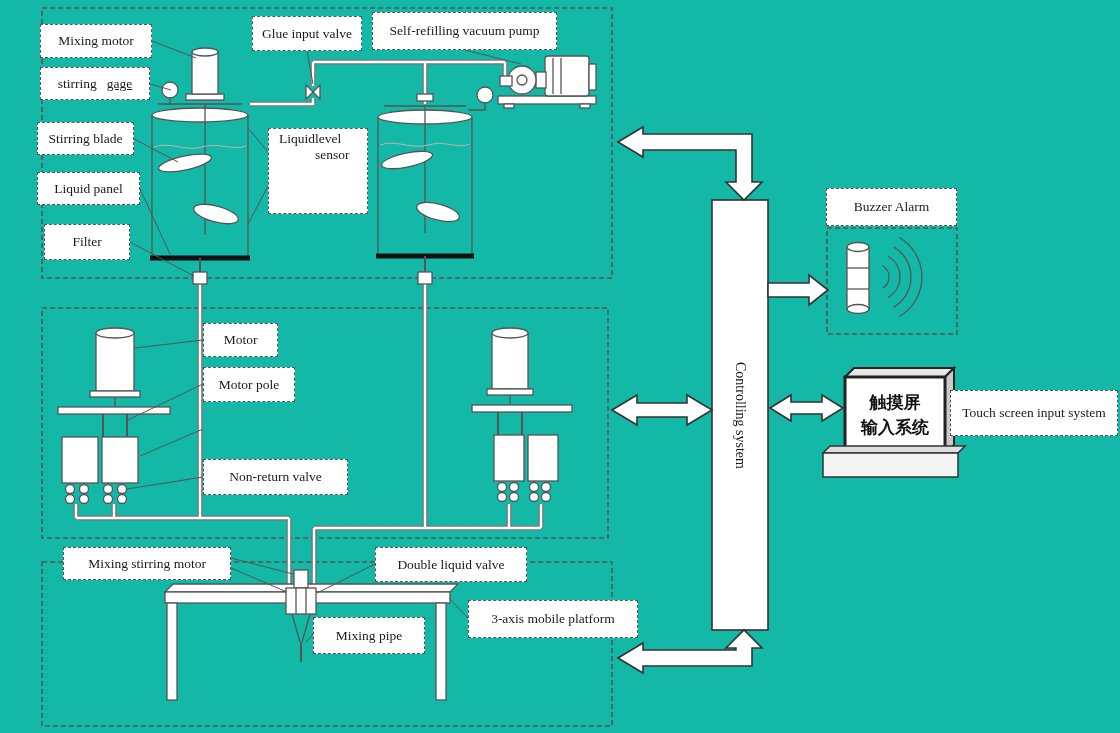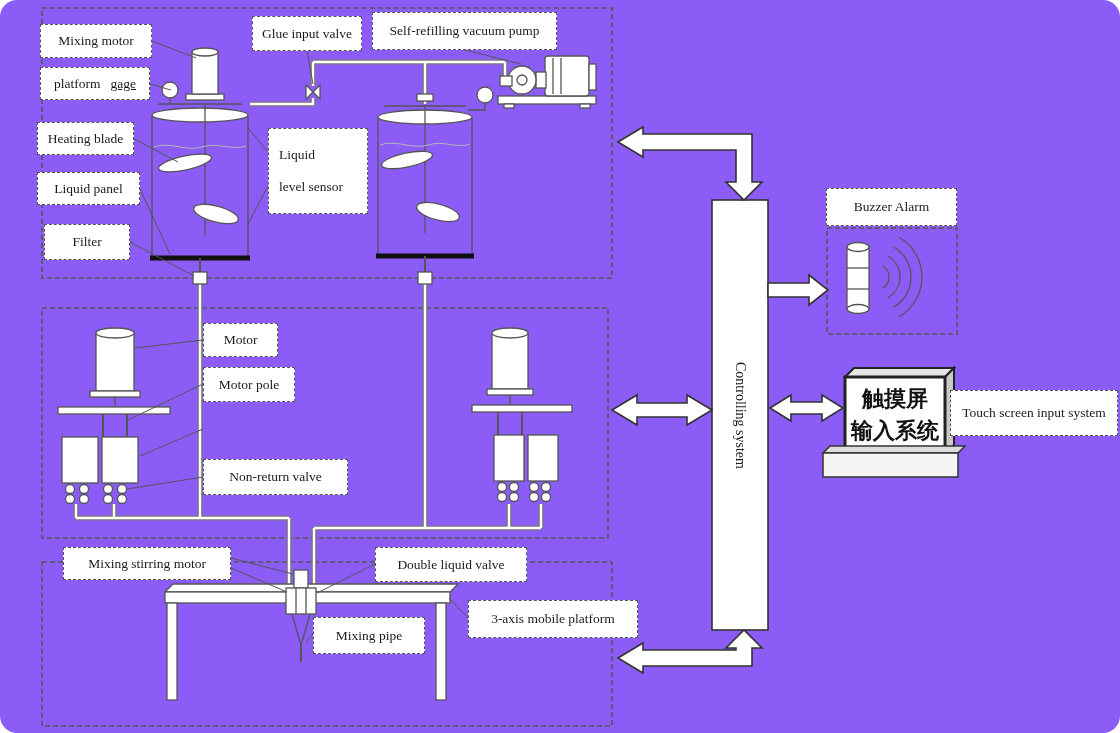--- a/index.html
+++ b/index.html
@@ -1,48 +1,48 @@
 <!DOCTYPE html>
 <html><head>
 <meta charset="utf-8">
 <style>
   html,body { margin:0; padding:0; background:#fff; }
   #stage {
-    position:relative; width:1120px; height:733px; background:#8b5cf6;
-    font-family:"Liberation Serif", serif; overflow:hidden;border-radius:17px;
+    position:relative; width:1120px; height:733px; background:#14b8a6;
+    font-family:"Liberation Serif", serif; overflow:hidden;
   }
   #stage svg { position:absolute; left:0; top:0; }
   .dash   { fill:none; stroke:#555; stroke-width:1.6; stroke-dasharray:5 3; }
   .solid  { fill:#fff; stroke:#333; stroke-width:1.6; }
   .ln     { stroke:#555; stroke-width:1.3; fill:none; }
   .ln2    { stroke:#555; stroke-width:2; fill:none; }
   .comp   { stroke:#555; stroke-width:1.3; fill:#fff; }
   .wave   { stroke:#b5b5b5; stroke-width:1; fill:none; }
   .thick  { stroke:#111; stroke-width:5; }
   .pipe-outer { stroke:#777; stroke-width:5; fill:none; }
   .pipe-inner { stroke:#fff; stroke-width:2.4; fill:none; }
   .leader { stroke:#555; stroke-width:1; fill:none; }
   .arrow  { fill:#fff; stroke:#333; stroke-width:1.6; stroke-linejoin:miter; }
   .lbl {
     position:absolute; box-sizing:border-box; border:1.5px dashed #555;
     background:#fff; color:#1a1a1a; font-size:13.5px; line-height:1.15;
     display:flex; align-items:center; justify-content:center; text-align:center;
     padding:2px 4px; z-index:3;
   }
-  .lbl-col { flex-direction:column; justify-content:space-evenly; align-items:flex-start; text-align:left; padding-left:10px; }
+  .lbl-col { justify-content:space-evenly; align-items:flex-start; text-align:left; padding-left:10px; }
   .u { text-decoration:underline; margin-left:10px; }
   .vert-label {
     position:absolute; left:712px; top:200px; width:56px; height:430px;
     display:flex; align-items:center; justify-content:center;
     writing-mode:vertical-rl; font-size:14px; color:#1a1a1a; z-index:3;
   }
   .screen-text {
     position:absolute; left:845px; top:377px; width:100px; height:76px;
     display:flex; flex-direction:column; align-items:center; justify-content:center;
-    font-family:"DejaVu Sans", sans-serif; font-weight:bold; font-size:22px;
+    font-family:"DejaVu Sans", sans-serif; font-weight:bold; font-size:17px;
     line-height:1.45; color:#111; z-index:3;
   }
 </style>
 </head>
 <body>
 
 <div id="stage">
 
 <svg width="1120" height="733" viewBox="0 0 1120 733">
 
@@ -199,25 +199,25 @@
     <polygon class="arrow" points="770,408 791,395 791,402 822,402 822,395 843,408 822,421 822,414 791,414 791,421"></polygon>
     <polygon class="arrow" points="618,658 643,643 643,650 736,650 736,648 726,648 744,630 762,648 752,648 752,666 643,666 643,673"></polygon>
   </g>
 
   <path class="leader" d="M152,41 L196,58 M150,84 L171,90 M134,139 L178,162 M140,189 L170,254 M130,242 L194,276 M307,51 L313,84 M465,50 L521,64 M268,152 L248,128 M268,186 L248,224 M203,340 L135,348 M203,384 L128,420 M203,429 L140,456 M203,477 L127,489 M231,558 L293,574 M231,568 L287,592 M375,564 L317,593 M313,634 L306,642 M468,618 L449,598"></path>
 </svg>
 
 <div class="lbl" style="left:40px;top:24px;width:112px;height:34px">Mixing motor</div>
 
 <div class="lbl" style="left:40px;top:67px;width:110px;height:33px">
-  <span>platform</span>
+  <span>stirring</span>
   <span class="u">gage</span>
 </div>
 
-<div class="lbl" style="left:37px;top:122px;width:97px;height:33px">Heating blade</div>
+<div class="lbl" style="left:37px;top:122px;width:97px;height:33px">Stirring blade</div>
 <div class="lbl" style="left:37px;top:172px;width:103px;height:33px">Liquid panel</div>
 <div class="lbl" style="left:44px;top:224px;width:86px;height:36px">Filter</div>
 <div class="lbl" style="left:252px;top:16px;width:110px;height:35px">Glue input valve</div>
 <div class="lbl" style="left:372px;top:12px;width:185px;height:38px">Self-refilling vacuum pump</div>
 
 <div class="lbl lbl-col" style="left:268px;top:128px;width:100px;height:86px">
   <span>Liquid</span>
   <span>level sensor</span>
 </div>
 

